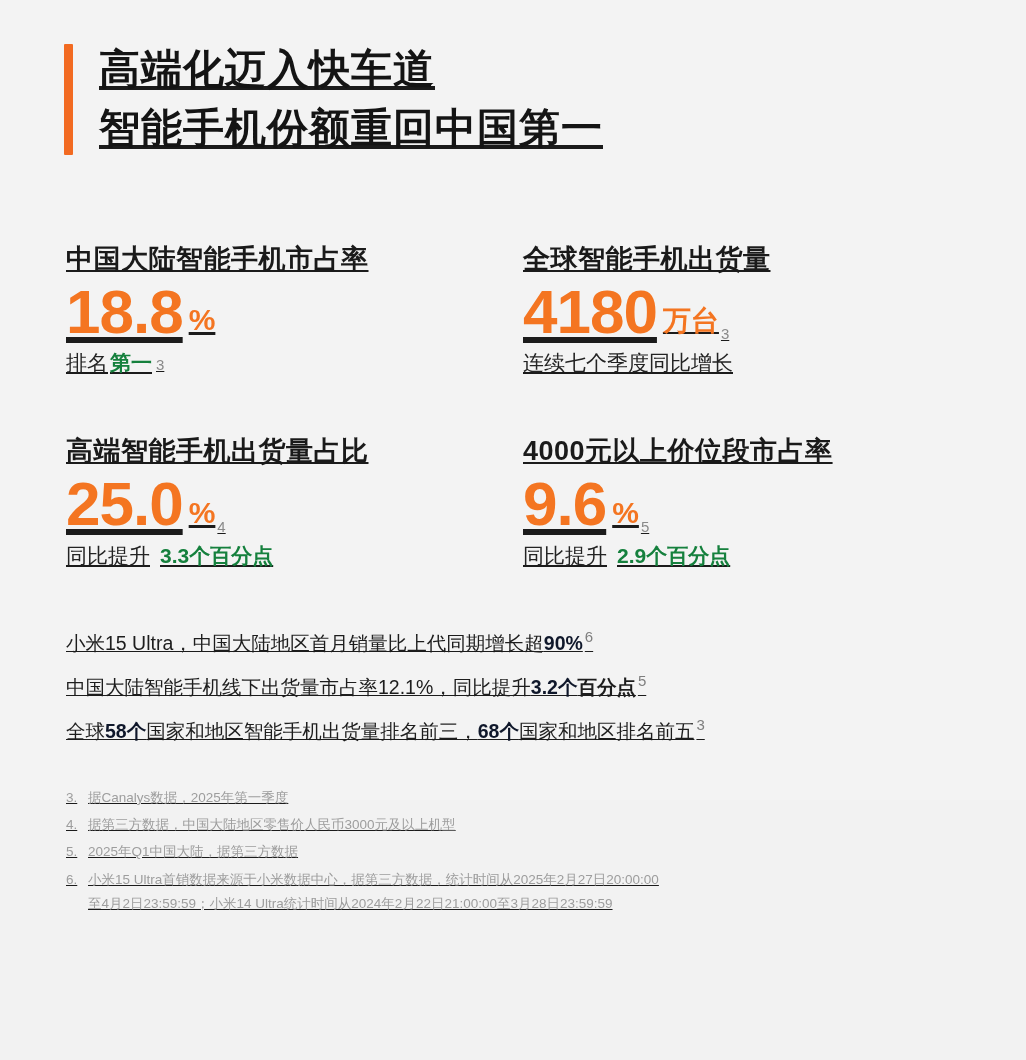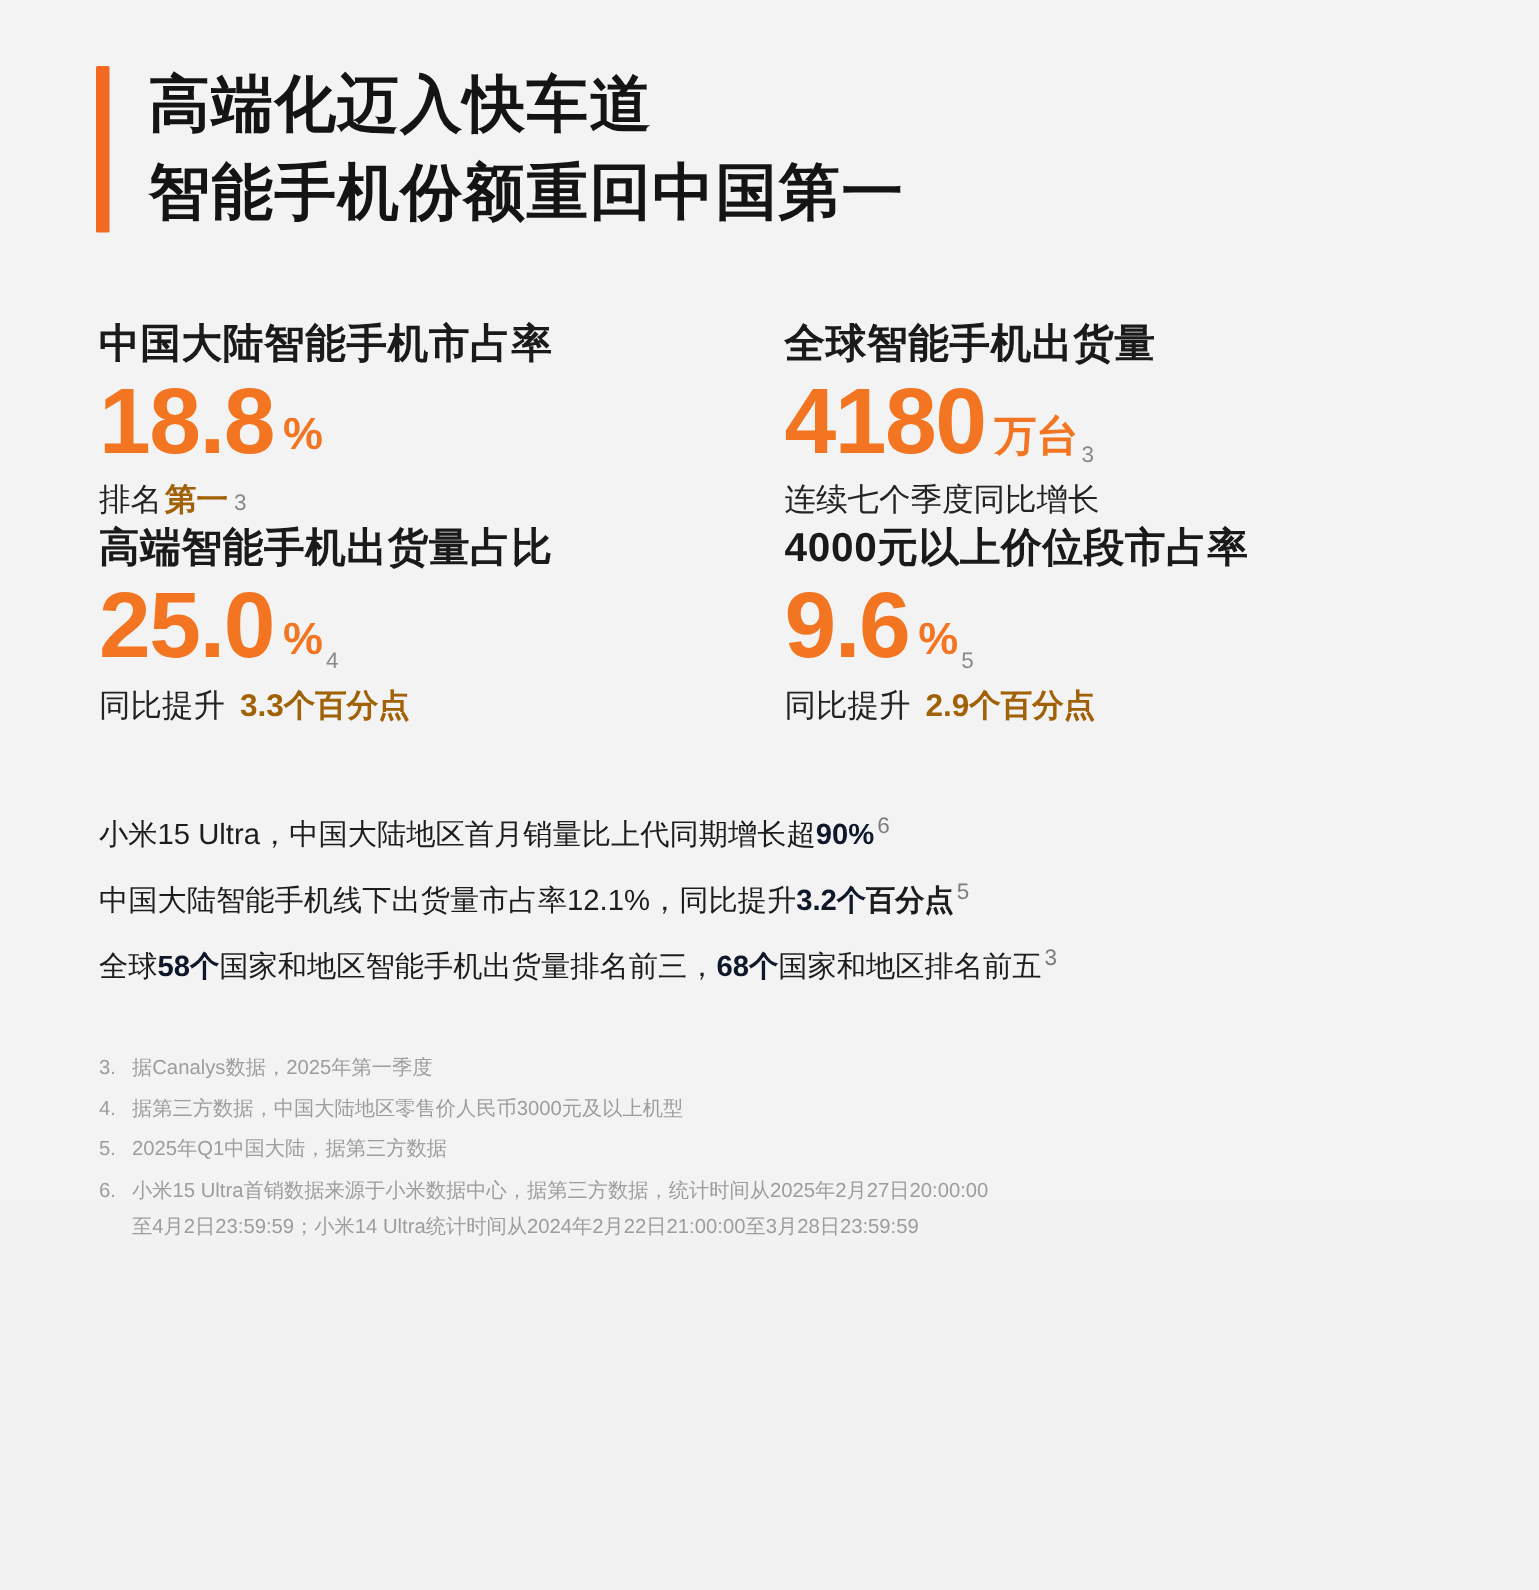--- a/index.html
+++ b/index.html
@@ -15,20 +15,21 @@
     color: #1b1b1b;
     overflow: hidden;
     position: relative;
   }
   .page {
     width: 1026px;
     height: 800px;
     background: #f3f3f3;
     padding: 40px 56px 15px 56px;
     position: relative;
+    text-decoration: underline;
   }
 
   
   .title-wrap {
     display: flex;
     align-items: stretch;
     margin-left: 8px;
     margin-top: 4px;
   }
   .title-bar {
@@ -47,23 +48,24 @@
   .title-line {
     font-size: 41px;
     font-weight: bold;
     letter-spacing: 1px;
     line-height: 1.25;
     color: #141414;
   }
 
   
   .stats {
-    margin-top: 56px;
+    margin-top: 86px;
     display: grid;
     grid-template-columns: 1fr 1fr;
+    row-gap: 56px;
   }
   .stat {
     padding-left: 10px;
   }
   .stat-label {
     font-size: 27px;
     font-weight: bold;
     color: #1a1a1a;
     letter-spacing: 0.5px;
     margin-bottom: 6px;
@@ -107,21 +109,21 @@
   }
   .stat-sub {
     font-size: 21px;
     color: #232323;
     font-weight: normal;
     display: flex;
     align-items: baseline;
     gap: 2px;
   }
   .stat-sub .hl {
-    color: #a16207;
+    color: #15803d;
     font-weight: bold;
   }
   .stat-sub .hl-space {
     margin-left: 8px;
   }
 
   
   .notes {
     margin-top: 58px;
     padding-left: 10px;

